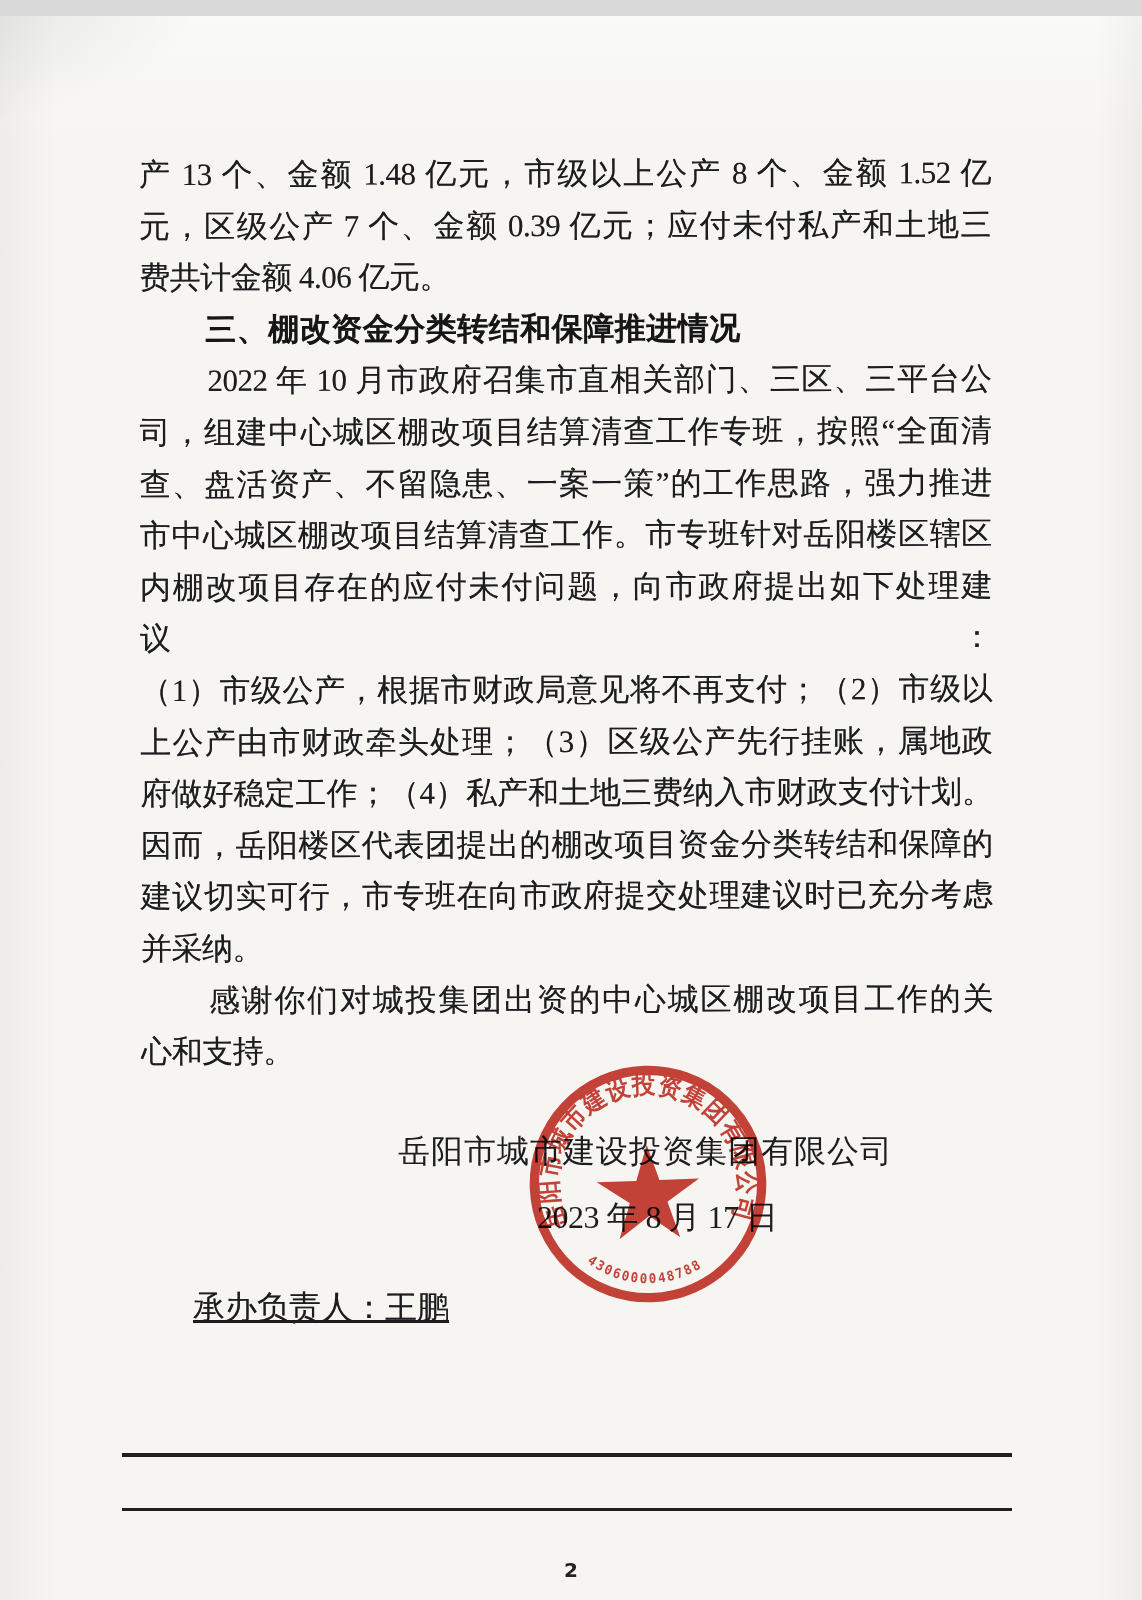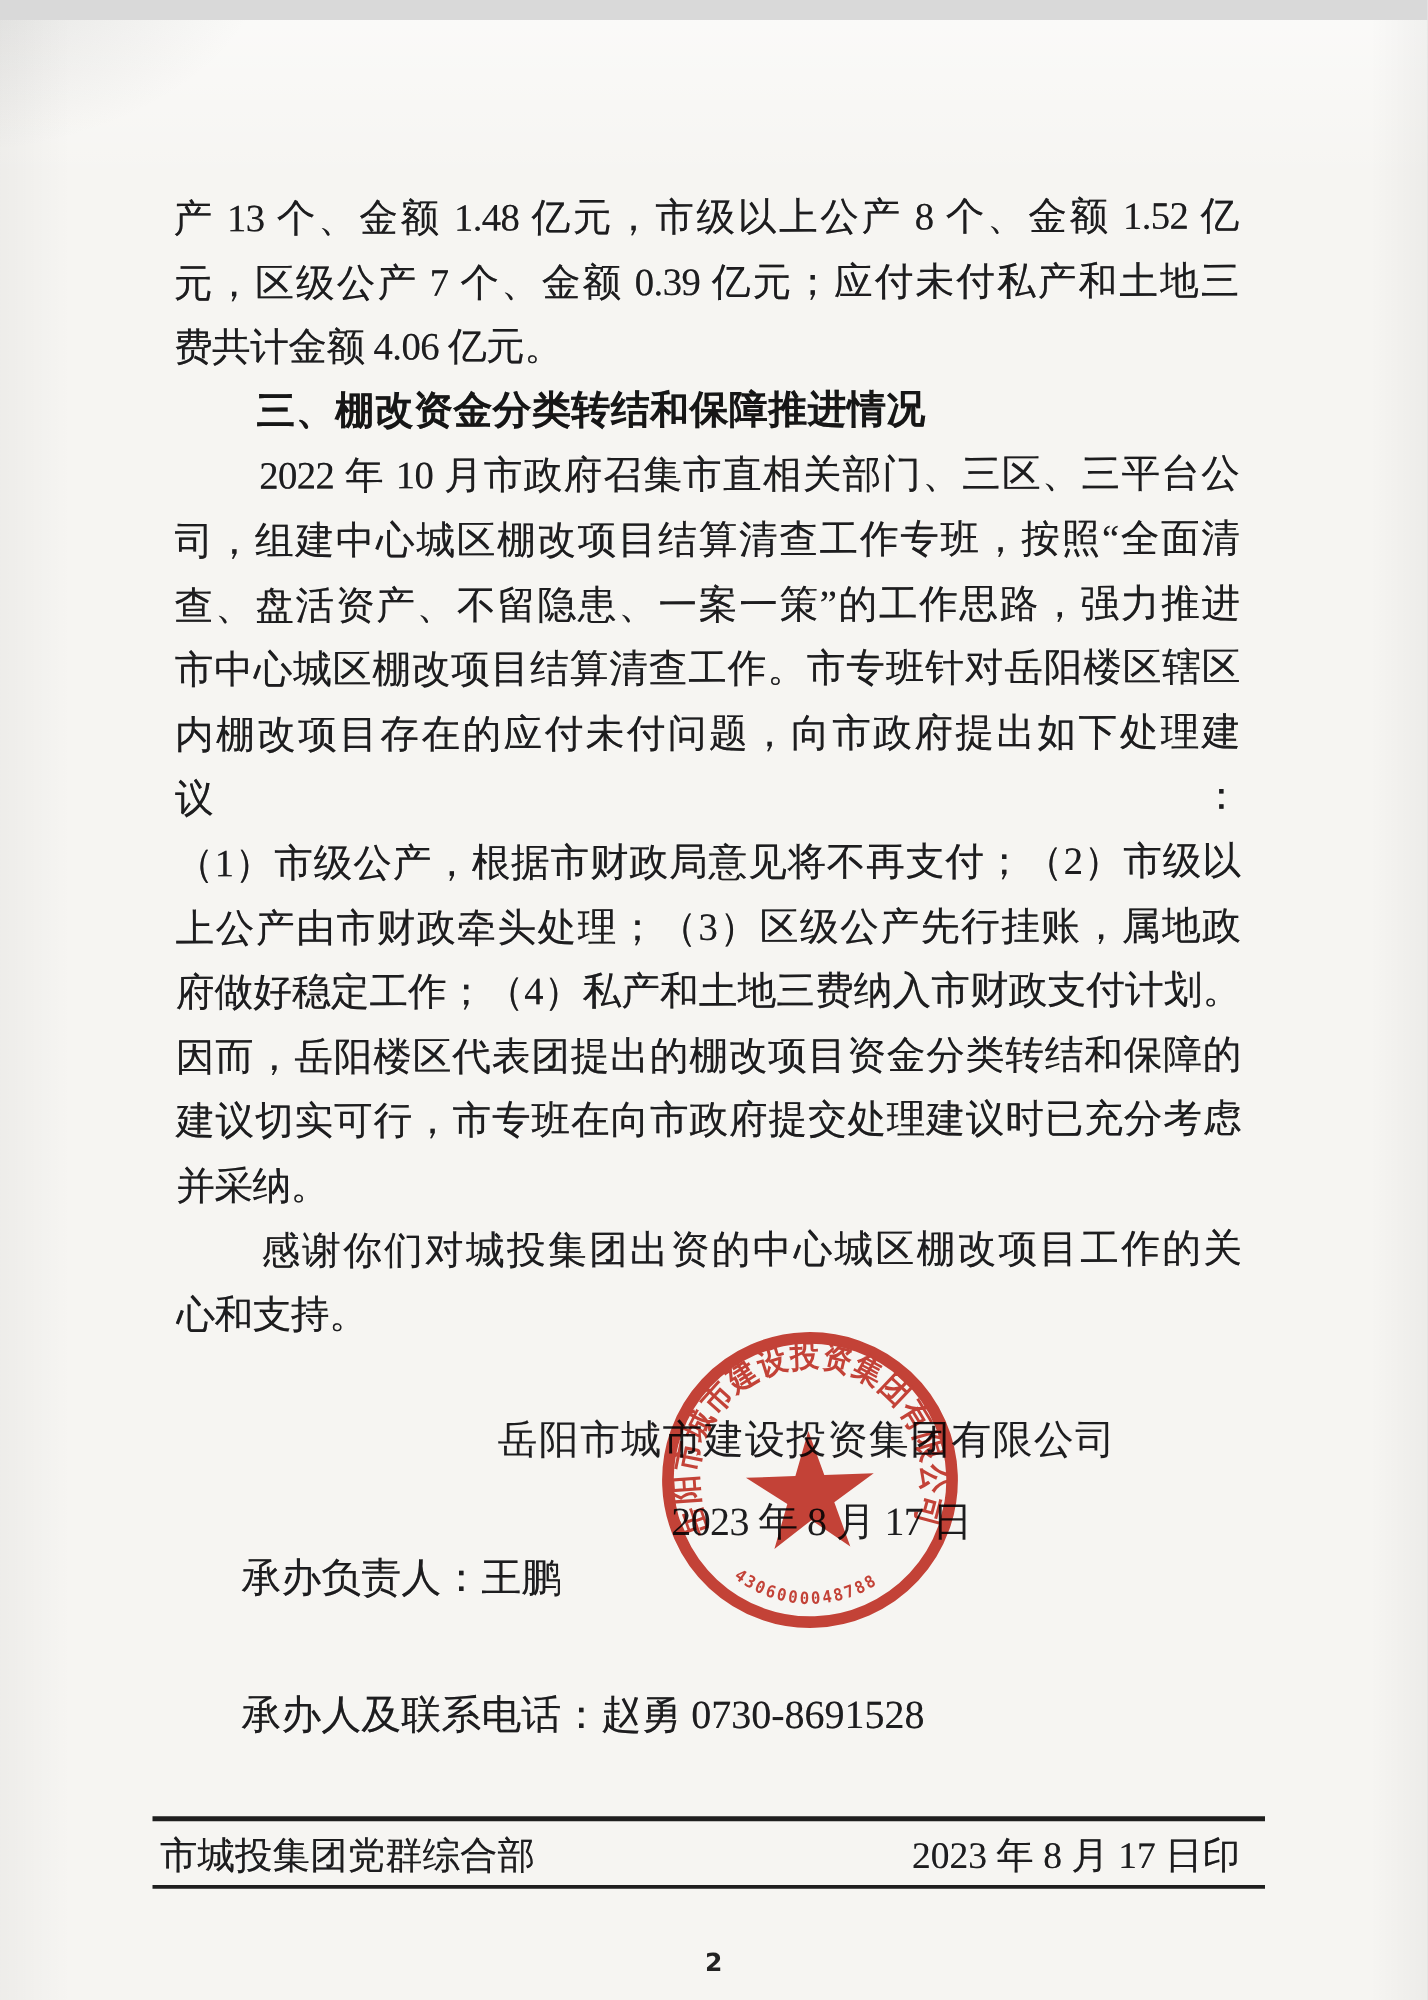--- a/index.html
+++ b/index.html
@@ -39,21 +39,21 @@
   }
   .sign-date{
     position:absolute;left:537px;top:1180px;
     font-size:32px;letter-spacing:-0.5px;white-space:nowrap;
   }
   
   .contact{
     position:absolute;left:193px;font-size:32px;white-space:nowrap;
     text-shadow:0 0 .5px rgba(20,20,20,.5);
   }
-  .contact-1{top:1225px;}
+  .contact-1{top:1270px;text-decoration:underline;}
   .contact-2{top:1334px;}
   
   .seal{
     position:absolute;left:524px;top:1044px;width:248px;height:248px;
     mix-blend-mode:multiply;opacity:.92;
     transform:rotate(-2deg);
   }
   .seal-ring{fill:none;stroke-width:9px;}
   .seal-text{font-size:24.5px;font-weight:700;letter-spacing:1px;
     font-family:"DejaVu Sans","Liberation Sans",sans-serif;}
@@ -112,27 +112,19 @@
     </text>
     <text class="seal-num" fill="#c63429">
       <textPath href="#sealNumArc" startOffset="0" textLength="120" lengthAdjust="spacingAndGlyphs">4306000048788</textPath>
     </text>
     <polygon class="seal-star" points="120,82 131.2,116.6 169.5,116.5 138.2,137.9 149.4,172.5 120,151.1 90.6,172.5 101.8,137.9 70.5,116.5 108.8,116.6" fill="#c63429"></polygon>
   </svg>
 
   <div class="contact contact-1">
     <span>承办负责人：</span><span>王鹏</span>
   </div>
-  <div class="contact contact-2">
-    <span>承办人及联系电话：</span><span>赵勇</span>
-    <span>0730-8691528</span>
-  </div>
 
   <div class="rule rule-top"></div>
-  <div class="footer-row">
-    <span>市城投集团党群综合部</span>
-    <span>2023 年 8 月 17 日印</span>
-  </div>
   <div class="rule rule-bottom"></div>
 
   <div class="page-num">2</div>
 
 </div>
 
 </body></html>

